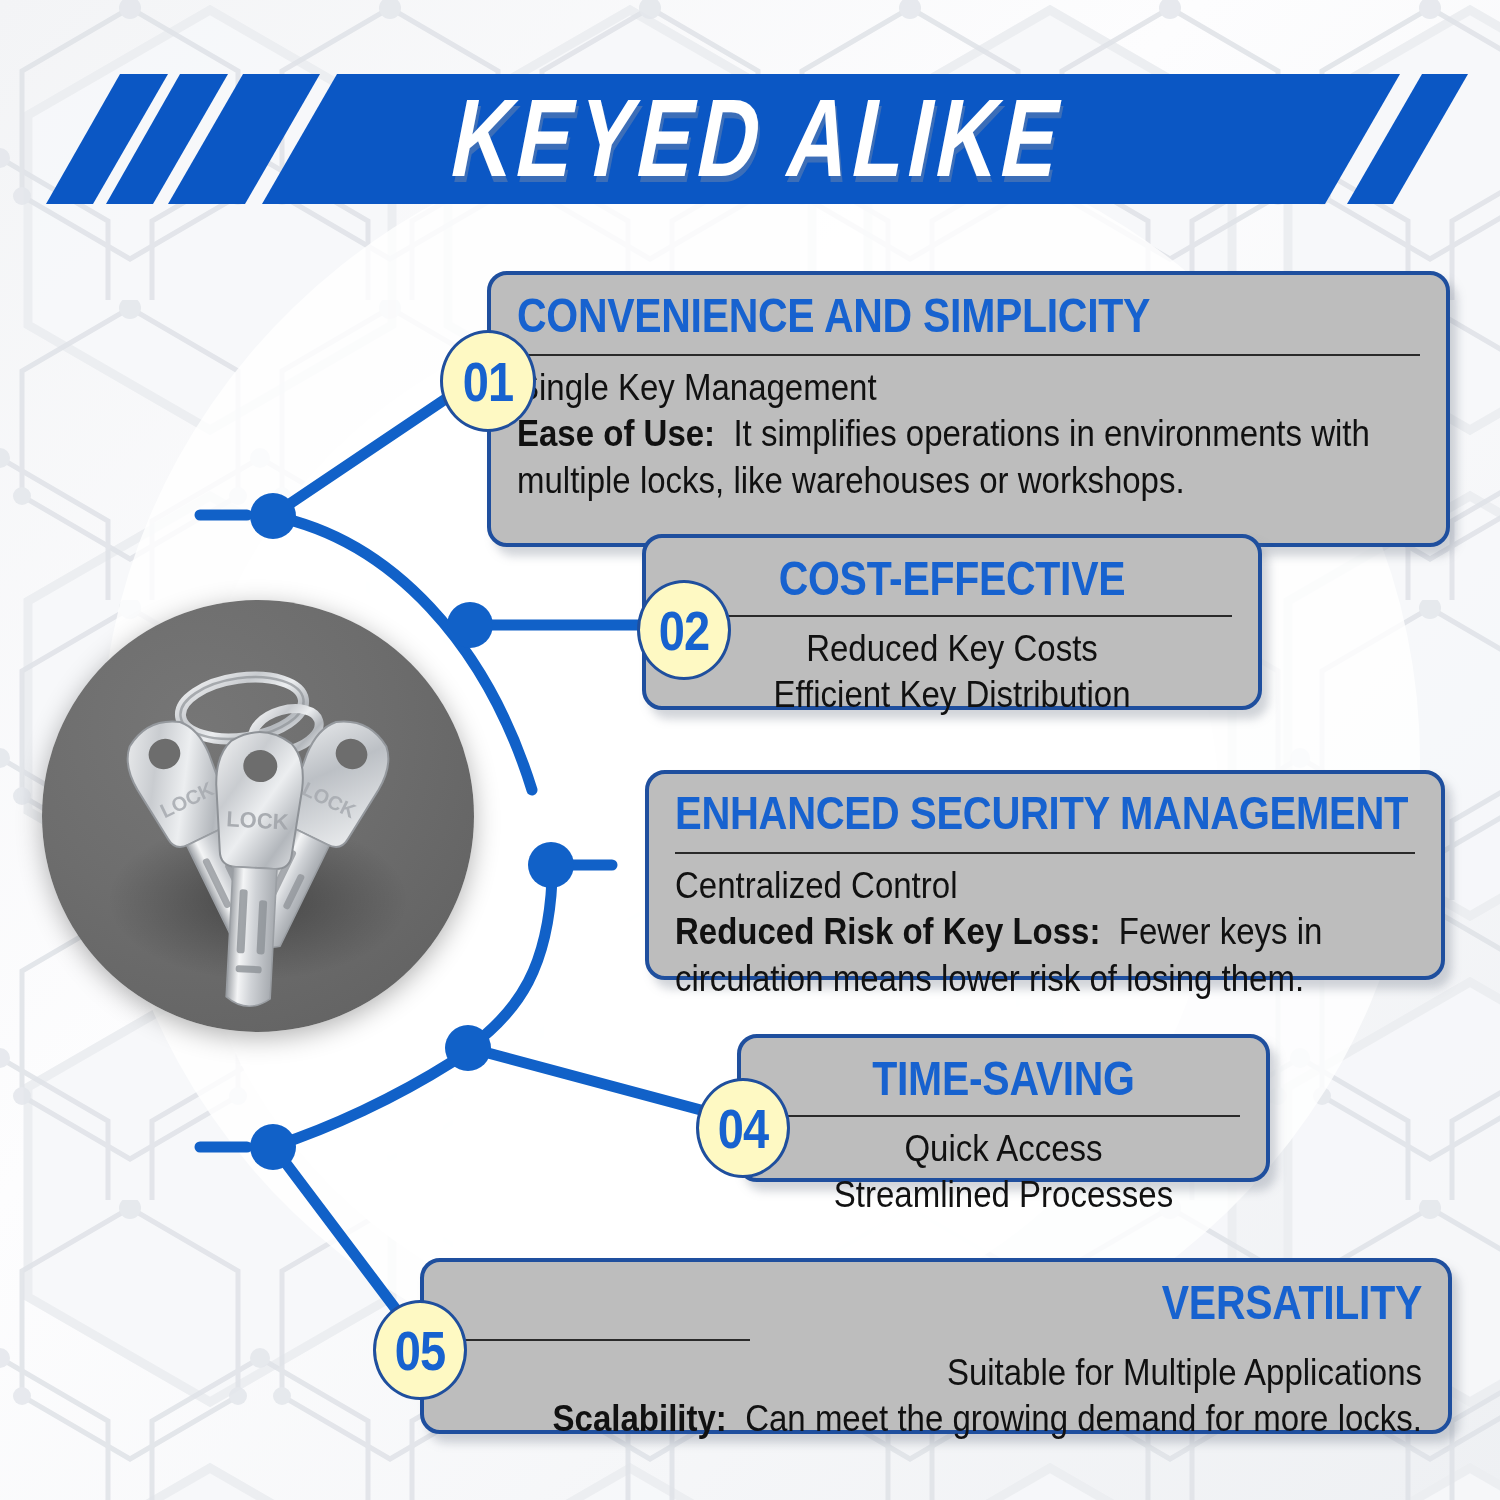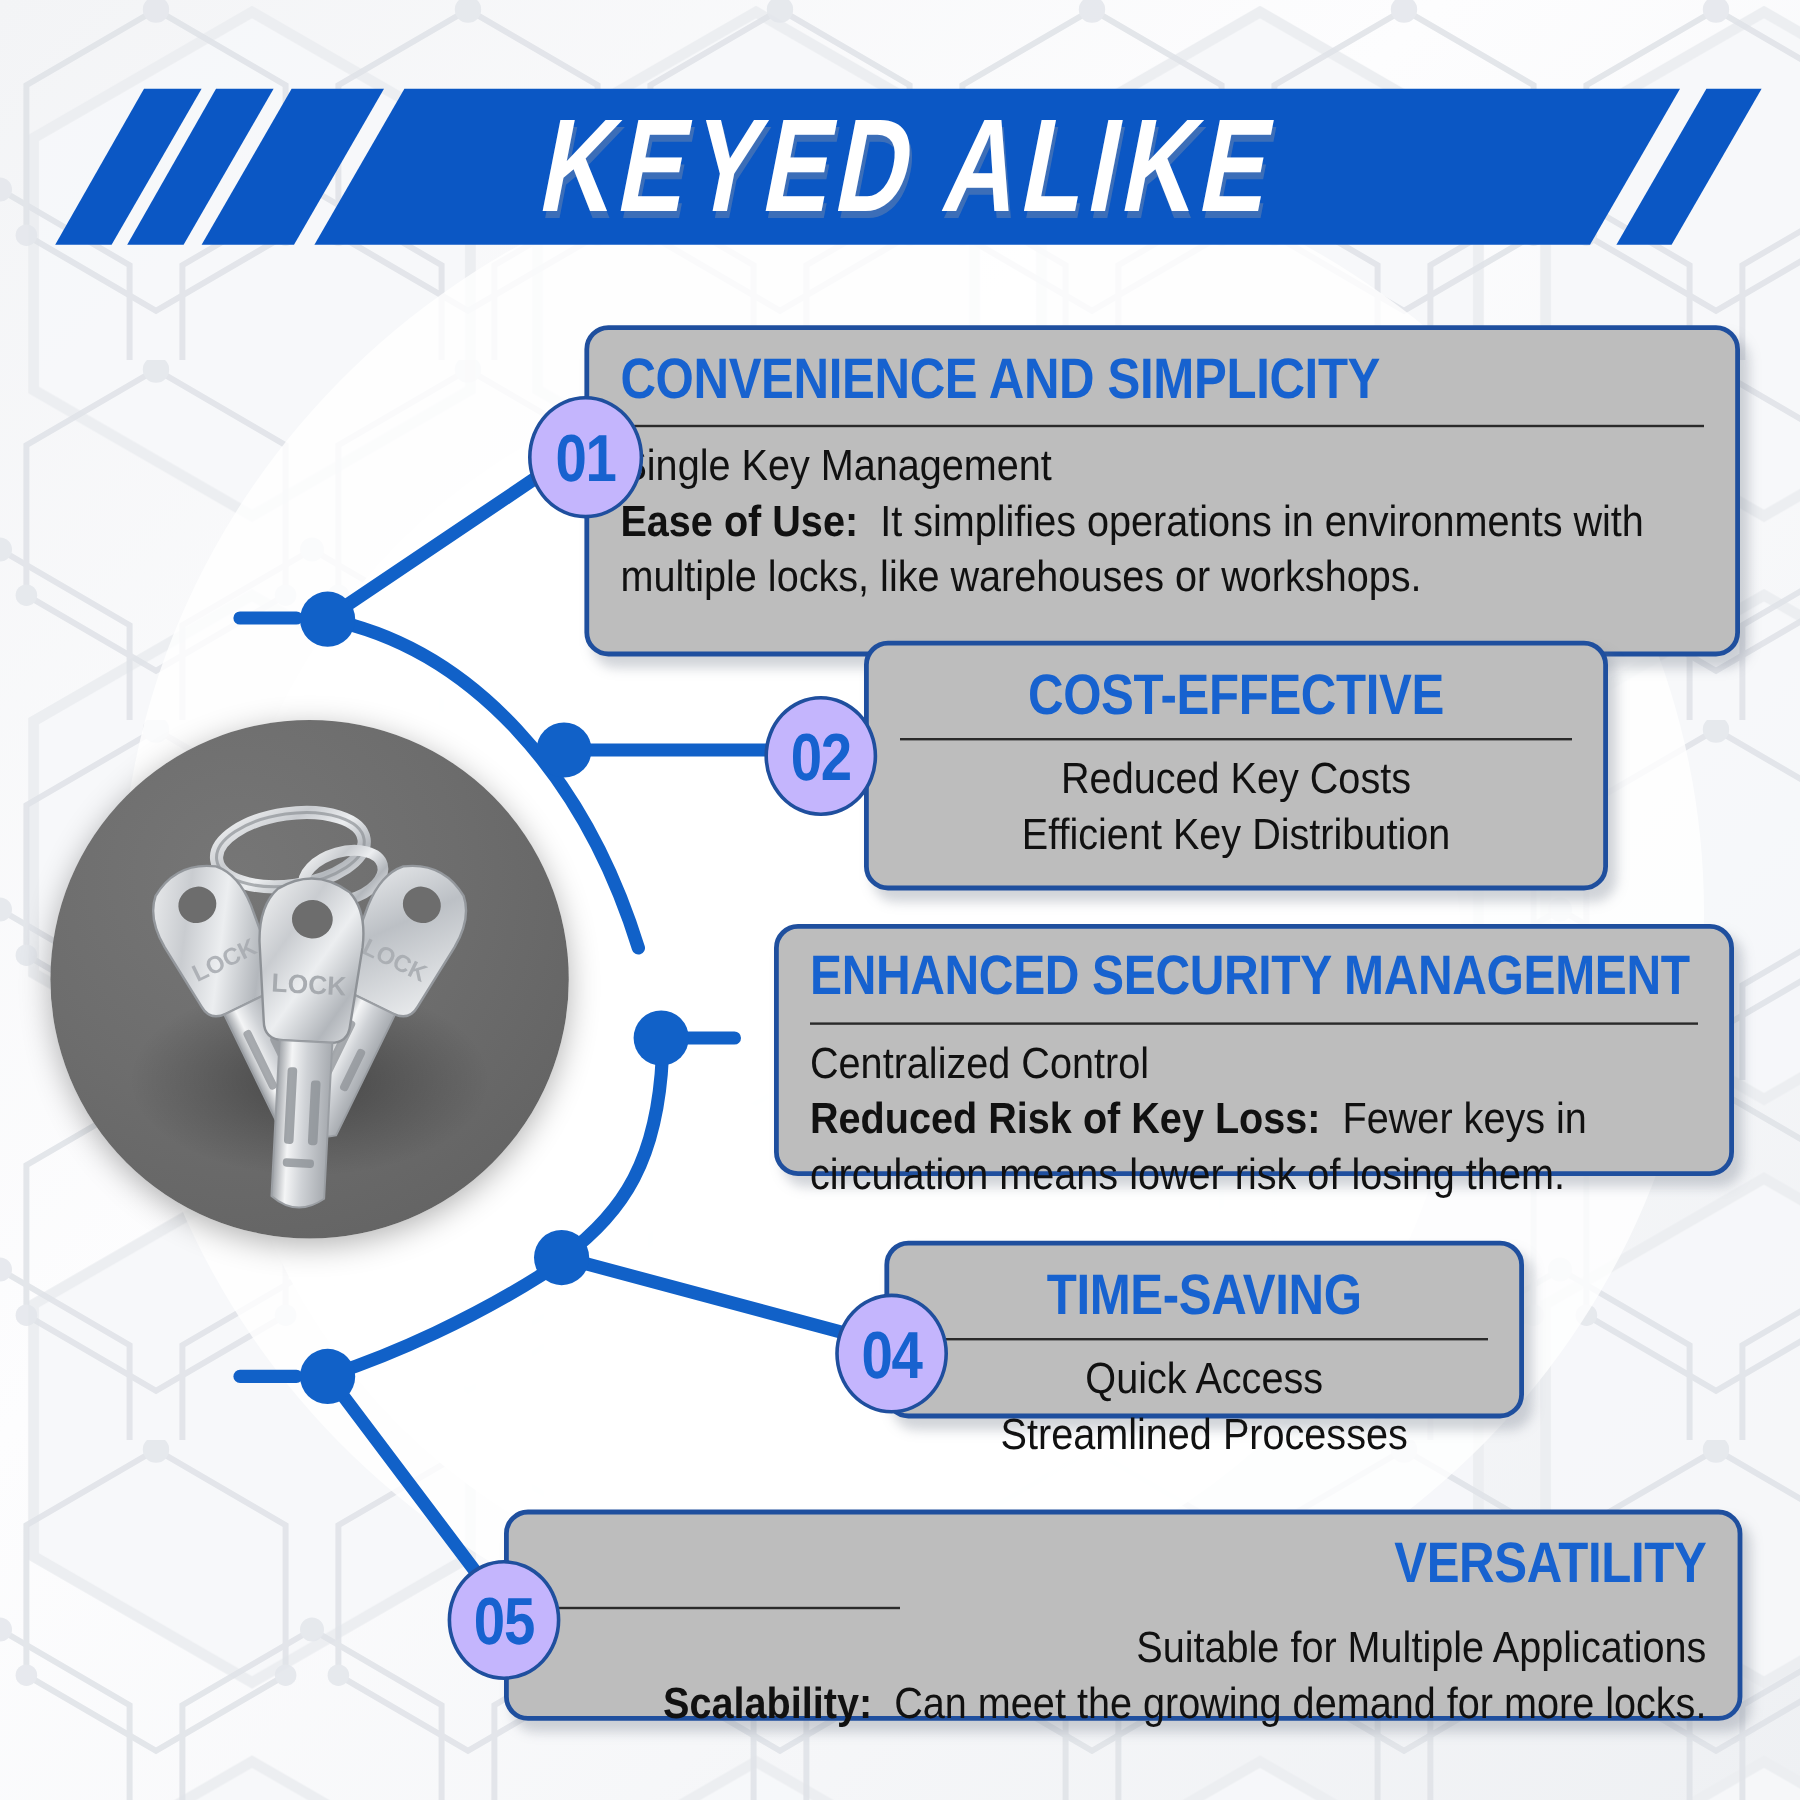--- a/index.html
+++ b/index.html
@@ -72,21 +72,21 @@
   .card-body{
     color:#111111;font-size:33px;line-height:1.28;
     transform:scaleY(1.1);transform-origin:left top;
   }
   .card-body .b{font-weight:bold;}
   .body-center{text-align:center;}
 
   
   .badge{
     position:absolute;z-index:8;
-    background:#c4b5fd;
+    background:#fef9c3;
     border:3px solid #1f4f9e;
     border-radius:50%;
     display:flex;align-items:center;justify-content:center;
     box-sizing:border-box;
   }
   .badge span{
     color:#1762cf;font-weight:bold;font-size:47px;
     transform:scaleY(1.18);letter-spacing:-1px;
   }
 </style>
@@ -256,21 +256,21 @@
     <div class="rule" style="margin-top:20px;"></div>
     <div class="card-body">
       <div><span>Single Key Management</span></div>
       <div><span class="b">Ease of Use:</span>&nbsp; <span>It simplifies operations in environments with multiple locks, like warehouses or workshops.</span></div>
     </div>
   </div>
   <div class="badge" style="left:440px;top:330px;width:96px;height:102px;">
     <span>01</span>
   </div>
 
-  <div class="card" style="left:720px;top:534px;width:620px;height:208px;">
+  <div class="card" style="left:642px;top:534px;width:620px;height:176px;">
     <div class="card-h h-center">COST-EFFECTIVE</div>
     <div class="rule" style="margin-top:18px;"></div>
     <div class="card-body body-center">
       <div>Reduced Key Costs</div>
       <div>Efficient Key Distribution</div>
     </div>
   </div>
   <div class="badge" style="left:637px;top:580px;width:94px;height:100px;">
     <span>02</span>
   </div>

